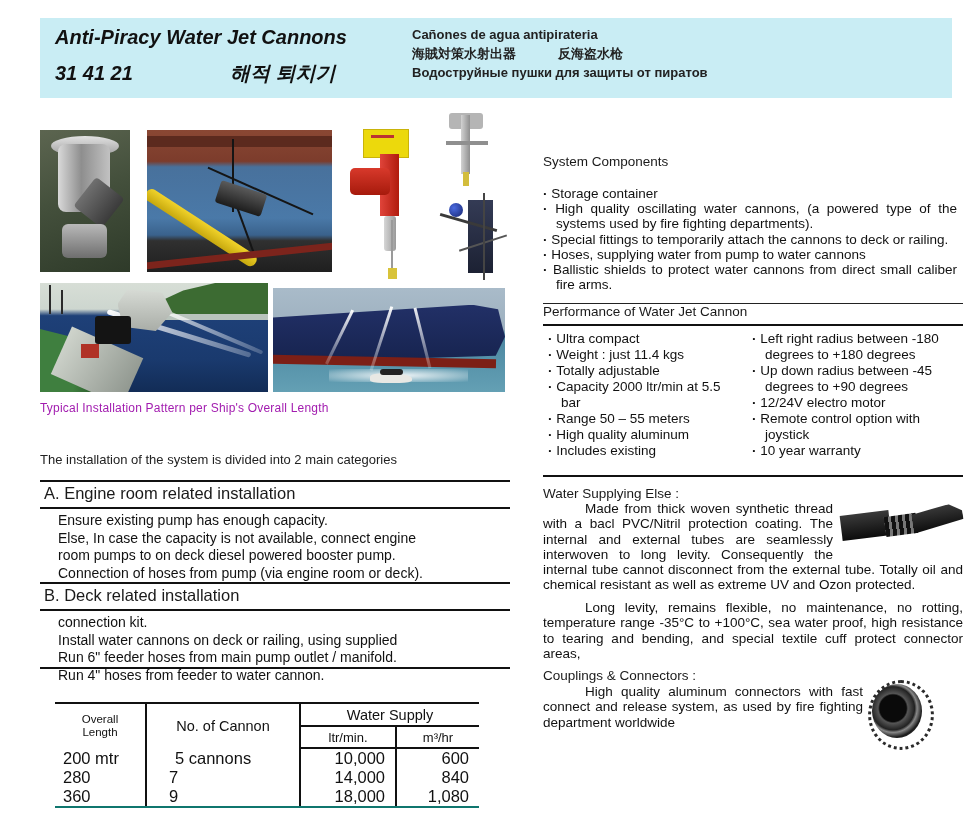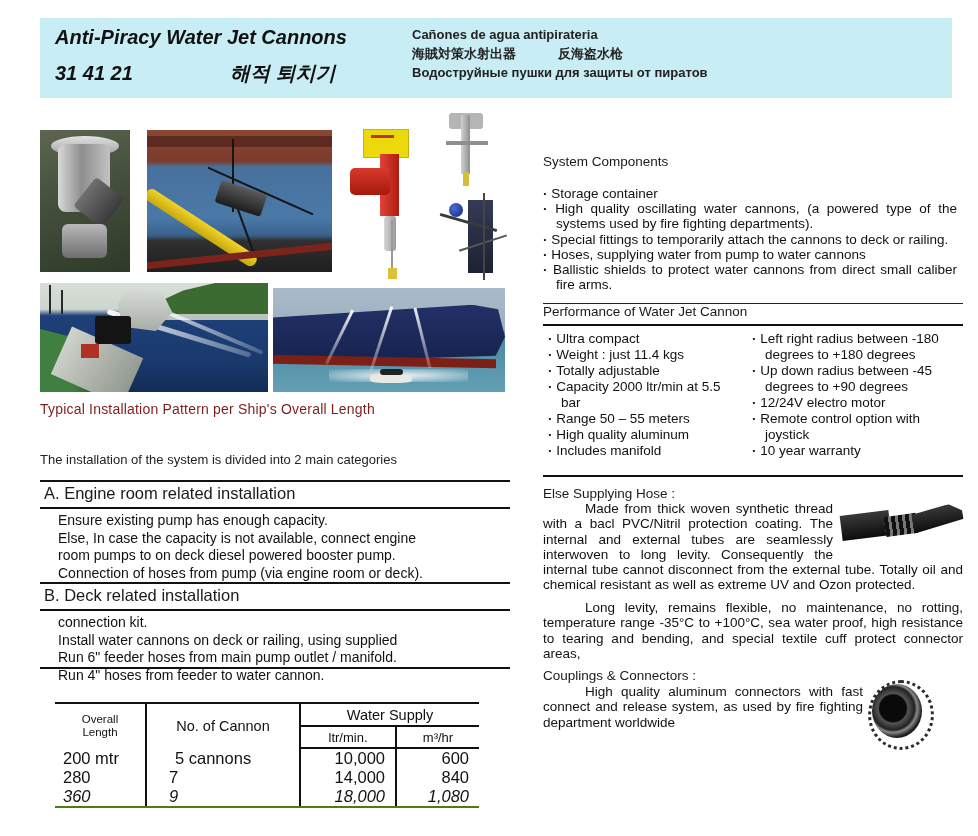--- a/index.html
+++ b/index.html
@@ -72,21 +72,21 @@
   .p6 .hull{left:0;top:16%;width:100%;height:56%;background:linear-gradient(#223067,#16234e);clip-path:polygon(0 22%,86% 0,97% 8%,100% 55%,96% 88%,0 100%);}
   .p6 .water{left:0;top:66%;width:96%;height:9%;background:#7c1f16;transform:rotate(1.2deg);}
   .p6 .jetA{left:28%;top:18%;width:3px;height:58%;background:linear-gradient(rgba(255,255,255,.95),rgba(255,255,255,.2));transform:rotate(26deg);}
   .p6 .jetB{left:46%;top:16%;width:3px;height:64%;background:linear-gradient(rgba(255,255,255,.95),rgba(255,255,255,.2));transform:rotate(18deg);}
   .p6 .jetC{left:64%;top:18%;width:3px;height:60%;background:linear-gradient(rgba(255,255,255,.9),rgba(255,255,255,.2));transform:rotate(-14deg);}
   .p6 .foam{left:24%;top:78%;width:60%;height:12%;background:radial-gradient(ellipse,rgba(255,255,255,.9),rgba(255,255,255,0));}
   .p6 .boat{left:42%;top:82%;width:18%;height:9%;background:#e8e8e4;border-radius:40% 60% 30% 30%;}
   .p6 .crew{left:46%;top:78%;width:10%;height:6%;background:#222;border-radius:3px;}
 
   
-  .h-install{position:absolute;left:40px;top:401px;font-size:14px;color:#7f1d1d;letter-spacing:.2px;}
+  .h-install{position:absolute;left:40px;top:401px;font-size:12px;color:#a21caf;letter-spacing:.2px;}
   .intro{position:absolute;left:40px;top:452px;font-size:13px;color:#222;}
 
   .secA-rule1{position:absolute;left:40px;top:480px;width:470px;border-top:2px solid #111;}
   .secA-title{position:absolute;left:44px;top:484px;font-size:16.5px;color:#1a1a1a;}
   .secA-rule2{position:absolute;left:40px;top:507px;width:470px;border-top:2px solid #111;}
   .secA-body{position:absolute;left:58px;top:512px;width:452px;font-size:14px;line-height:17.5px;color:#111;}
   .secA-rule3{position:absolute;left:40px;top:582px;width:470px;border-top:2px solid #111;}
   .secB-title{position:absolute;left:44px;top:586px;font-size:16.5px;color:#1a1a1a;}
   .secB-rule2{position:absolute;left:40px;top:609px;width:470px;border-top:2px solid #111;}
   .secB-body{position:absolute;left:58px;top:614px;width:452px;font-size:14px;line-height:17.5px;color:#111;}
@@ -101,21 +101,21 @@
   .tbl .c3{width:84px;border-right:2px solid #111;text-align:right;}
   .tbl .c4{width:72px;text-align:right;}
   .tbl .small{font-size:11.5px;line-height:13px;}
   .tbl .mid{font-size:14.5px;}
   .tbl .ws{border-bottom:2px solid #111;text-align:center;font-size:14.5px;height:21px;}
   .tbl .sub{font-size:13px;text-align:center;height:20px;border-bottom:2px solid #111;}
   .tbl .sub3{border-right:2px solid #111;}
   .tbl .data{font-size:16.5px;line-height:19px;}
   .tbl .dl{text-align:left;padding-left:8px;}
   .tbl .dr{padding-right:10px;}
-  .tbl .botline td{border-bottom:2px solid #4d7c0f;font-style:italic;}
+  .tbl .botline td{border-bottom:2px solid #0f766e;}
   .r-h{position:absolute;left:543px;font-size:13.5px;color:#1a1a1a;}
   .syslist{position:absolute;left:543px;top:186px;width:414px;margin:0;padding:0;list-style:none;
            font-size:13.5px;line-height:15.2px;color:#111;text-align:justify;}
   .syslist li{padding-left:13px;text-indent:-13px;margin-bottom:0;}
   .syslist li:before{content:"\00B7\00A0";font-weight:bold;}
 
   .perf-head{position:absolute;left:543px;top:303px;width:420px;font-size:13.5px;color:#1a1a1a;
              border-top:1.5px solid #222;}
   .perf-rule{position:absolute;left:543px;top:324px;width:420px;border-top:2px solid #111;}
   .perf-col{position:absolute;top:331px;margin:0;padding:0;list-style:none;font-size:13.5px;line-height:16px;color:#111;}
@@ -286,32 +286,32 @@
 
   <div class="perf-head">Performance of Water Jet Cannon</div>
   <div class="perf-rule"></div>
   <ul class="perf-col perf-left">
     <li>Ultra compact</li>
     <li>Weight : just 11.4 kgs</li>
     <li>Totally adjustable</li>
     <li>Capacity 2000 ltr/min at 5.5 bar</li>
     <li>Range 50 – 55 meters</li>
     <li>High quality aluminum</li>
-    <li>Includes manifold</li>
+    <li>Includes existing</li>
   </ul>
   <ul class="perf-col perf-right">
     <li>Left right radius between -180 degrees to +180 degrees</li>
     <li>Up down radius between -45 degrees to +90 degrees</li>
     <li>12/24V electro motor</li>
     <li>Remote control option with joystick</li>
     <li>10 year warranty</li>
   </ul>
   <div class="perf-bot"></div>
 
-  <div class="r-h hose-head" style="top:486px">Else Supplying Hose :</div>
+  <div class="r-h hose-head" style="top:486px">Water Supplying Else :</div>
   <div class="hose-p1">
     <span class="hose-img">
         <span class="b1"></span>
         <span class="mid"></span>
         <span class="b2"></span>
       </span>
     <span class="ind"></span><span>Made from thick woven synthetic thread with a bacl PVC/Nitril protection coating.  The internal and external tubes are seamlessly interwoven to long levity.  Consequently the internal tube cannot disconnect from the external tube.  Totally oil and chemical resistant as well as extreme UV and Ozon protected.</span>
   </div>
   <div class="hose-p2">Long levity, remains flexible, no maintenance, no rotting, temperature range -35°C to +100°C, sea water proof, high resistance to tearing and bending, and special textile cuff protect connector areas,</div>
 

